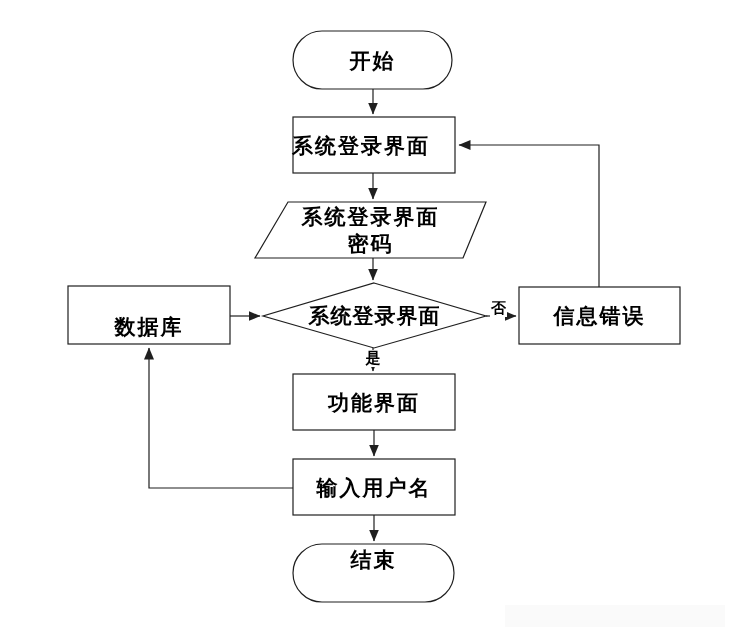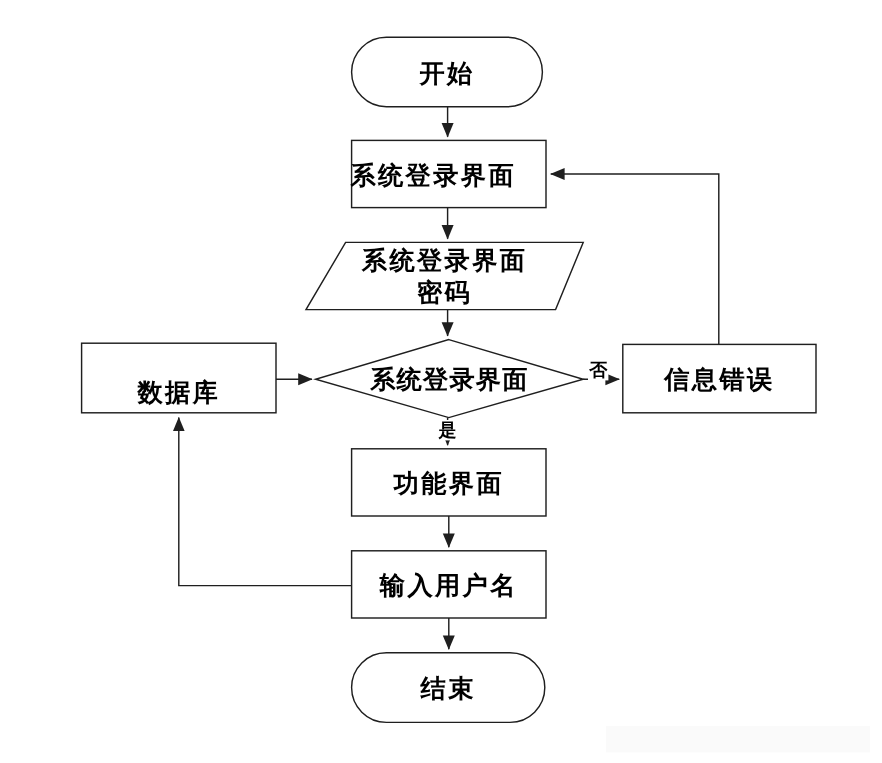--- a/index.html
+++ b/index.html
@@ -109,21 +109,21 @@
   <div class="node-label" style="left:263px; top:283px; width:223px; height:65px; letter-spacing:1px;">系统登录界面</div>
 
   <div class="node-label" style="left:68px;  top:304px; width:162px; height:44px;">数据库</div>
 
   <div class="node-label" style="left:519px; top:287px; width:161px; height:57px;">信息错误</div>
 
   <div class="node-label" style="left:293px; top:374px; width:162px; height:56px;">功能界面</div>
 
   <div class="node-label" style="left:293px; top:459px; width:162px; height:56px;">输入用户名</div>
 
-  <div class="node-label" style="left:293px; top:544px; width:161px; height:58px;">结束</div>
+  <div class="node-label" style="left:293px; top:532px; width:161px; height:58px;font-family:Liberation Mono, monospace;">结束</div>
 
   <div class="edge-label" style="left:364px; top:350px; width:18px; height:17px;">是</div>
 
   <div class="edge-label" style="left:490px; top:300px; width:17px; height:17px;">否</div>
 
   <div class="bottom-strip"></div>
 
 </div>
 
 </body></html>

